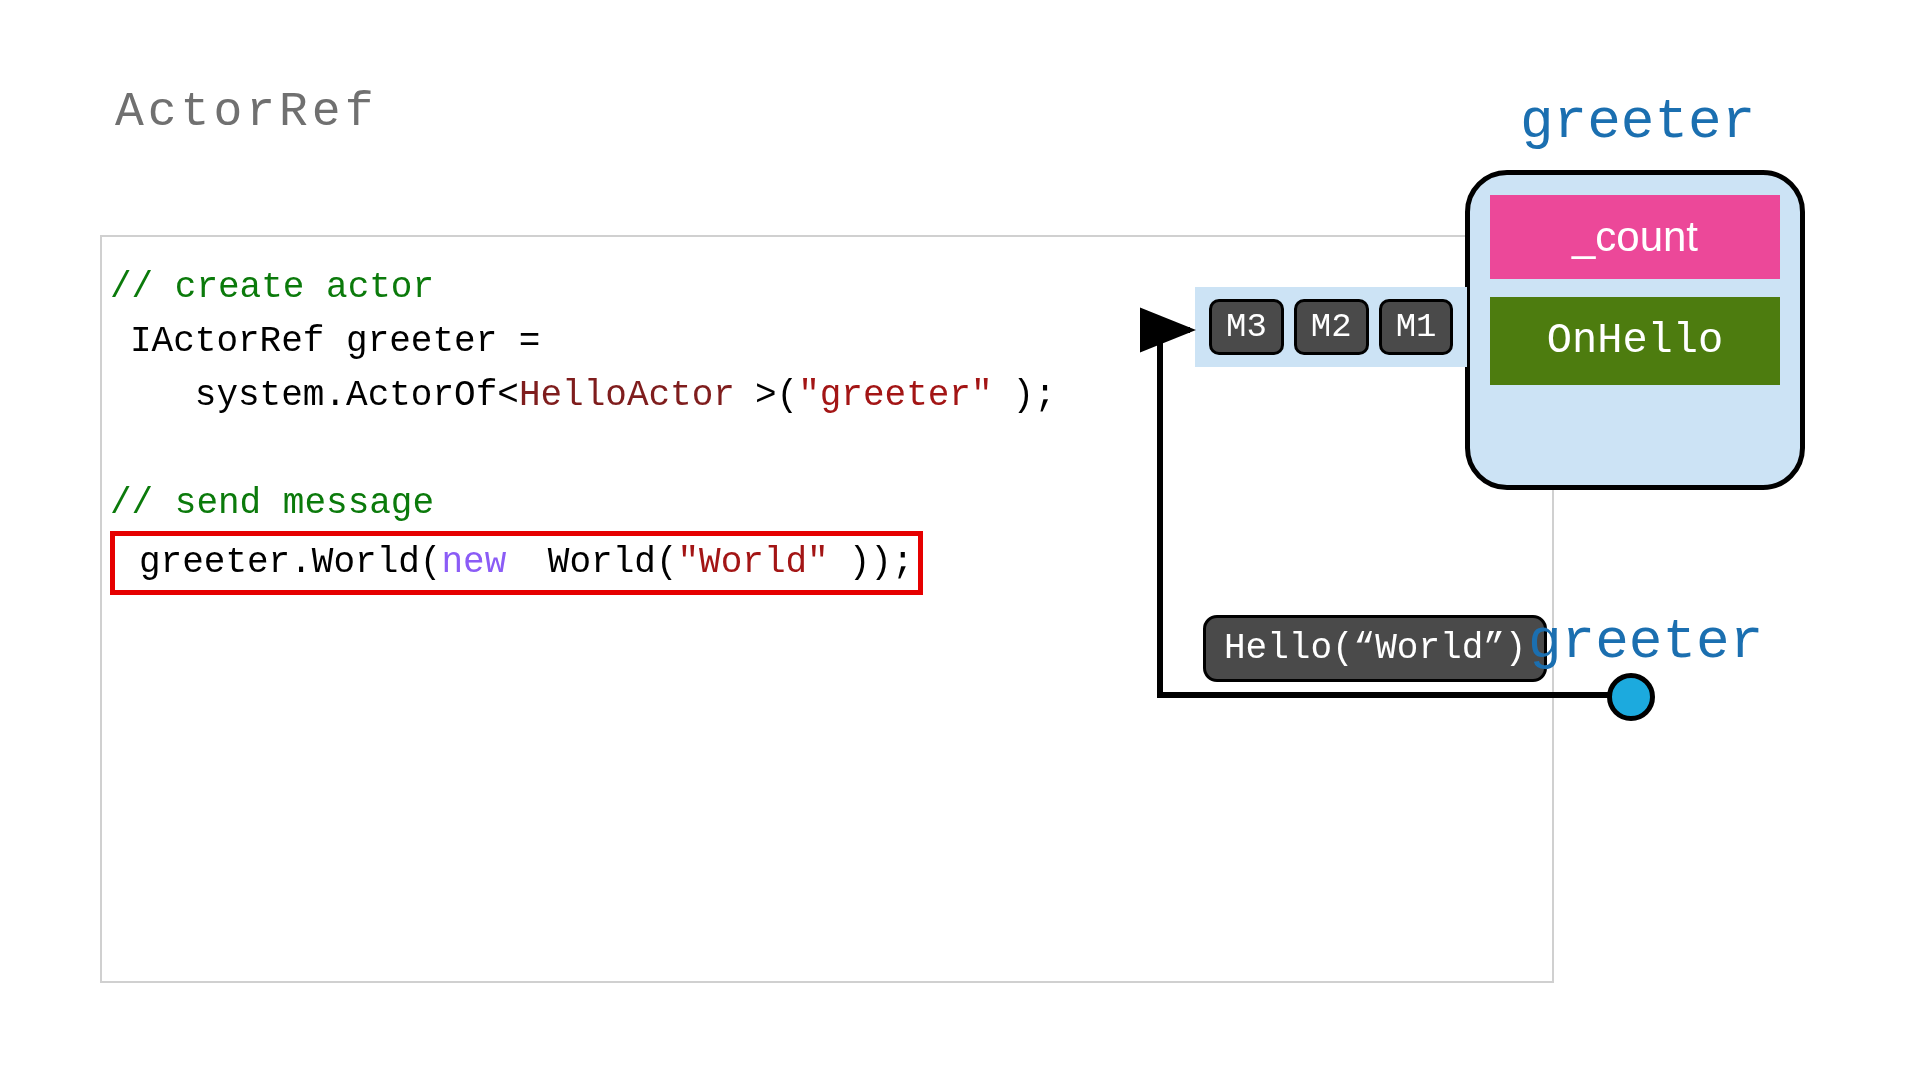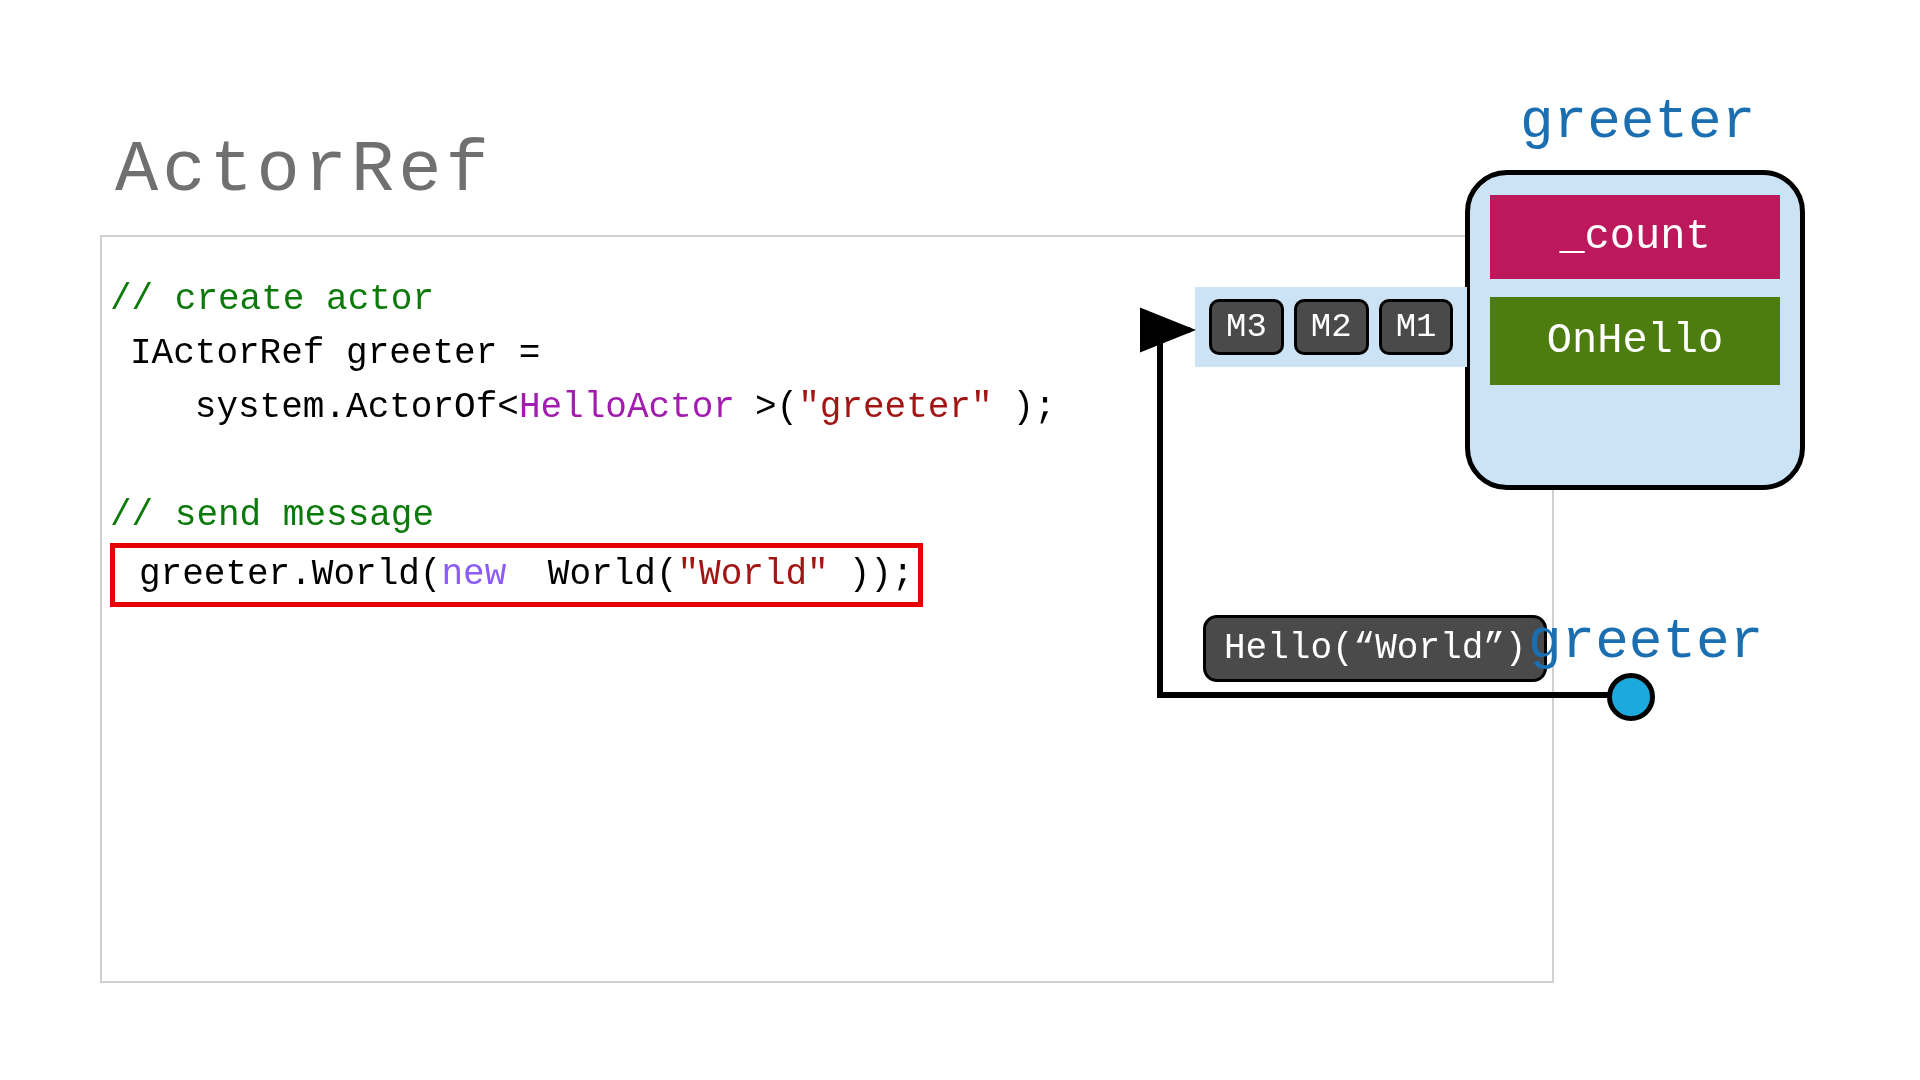--- a/index.html
+++ b/index.html
@@ -8,45 +8,44 @@
       height: 1080px;
       background: #ffffff;
       font-family: 'Consolas', 'Courier New', monospace;
       position: relative;
       overflow: hidden;
     }
     .slide-title {
       position: absolute;
       left: 115px;
       top: 85px;
-      font-size: 72px;
+      font-size: 48px;
       color: #707070;
       font-family: 'Consolas', 'Courier New', monospace;
       letter-spacing: 4px;
       font-weight: 300;
-      margin-top: 45px;
     }
     .code-box {
       position: absolute;
       left: 100px;
       top: 235px;
       width: 1454px;
       height: 748px;
       border: 2px solid #d0d0d0;
-      padding: 36px 8px;
+      padding: 24px 8px;
     }
     .code-line {
       font-family: 'Consolas', 'Courier New', monospace;
       font-size: 36px;
       line-height: 1.5;
       white-space: pre;
       color: #000;
     }
     .c-comment { color: #0b7a0b; }
-    .c-type { color: #a21caf; }
+    .c-type { color: #7f1d1d; }
     .c-keyword { color: #8b5cf6; }
     .c-string { color: #a31515; }
     .c-plain { color: #000; margin-left: 20px; }
     .highlight-box {
       border: 5px solid #e60000;
       display: inline-block;
       padding: 0px 4px;
     }
     
     
@@ -65,24 +64,24 @@
       left: 1465px;
       top: 170px;
       width: 340px;
       height: 320px;
       background: #cce3f5;
       border: 5px solid #000;
       border-radius: 42px;
       padding: 20px;
     }
     .actor-state {
-      background: #be185d;
+      background: #ec4899;
       color: #fff;
       font-size: 42px;
-      font-family: Liberation Mono, monospace;
+      font-family: Liberation Sans, sans-serif;
       text-align: center;
       padding: 18px 12px;
       margin-bottom: 18px;
     }
     .actor-handler {
       background: #4d7c0f;
       color: #fff;
       font-size: 42px;
       font-family: 'Consolas', 'Courier New', monospace;
       text-align: center;

